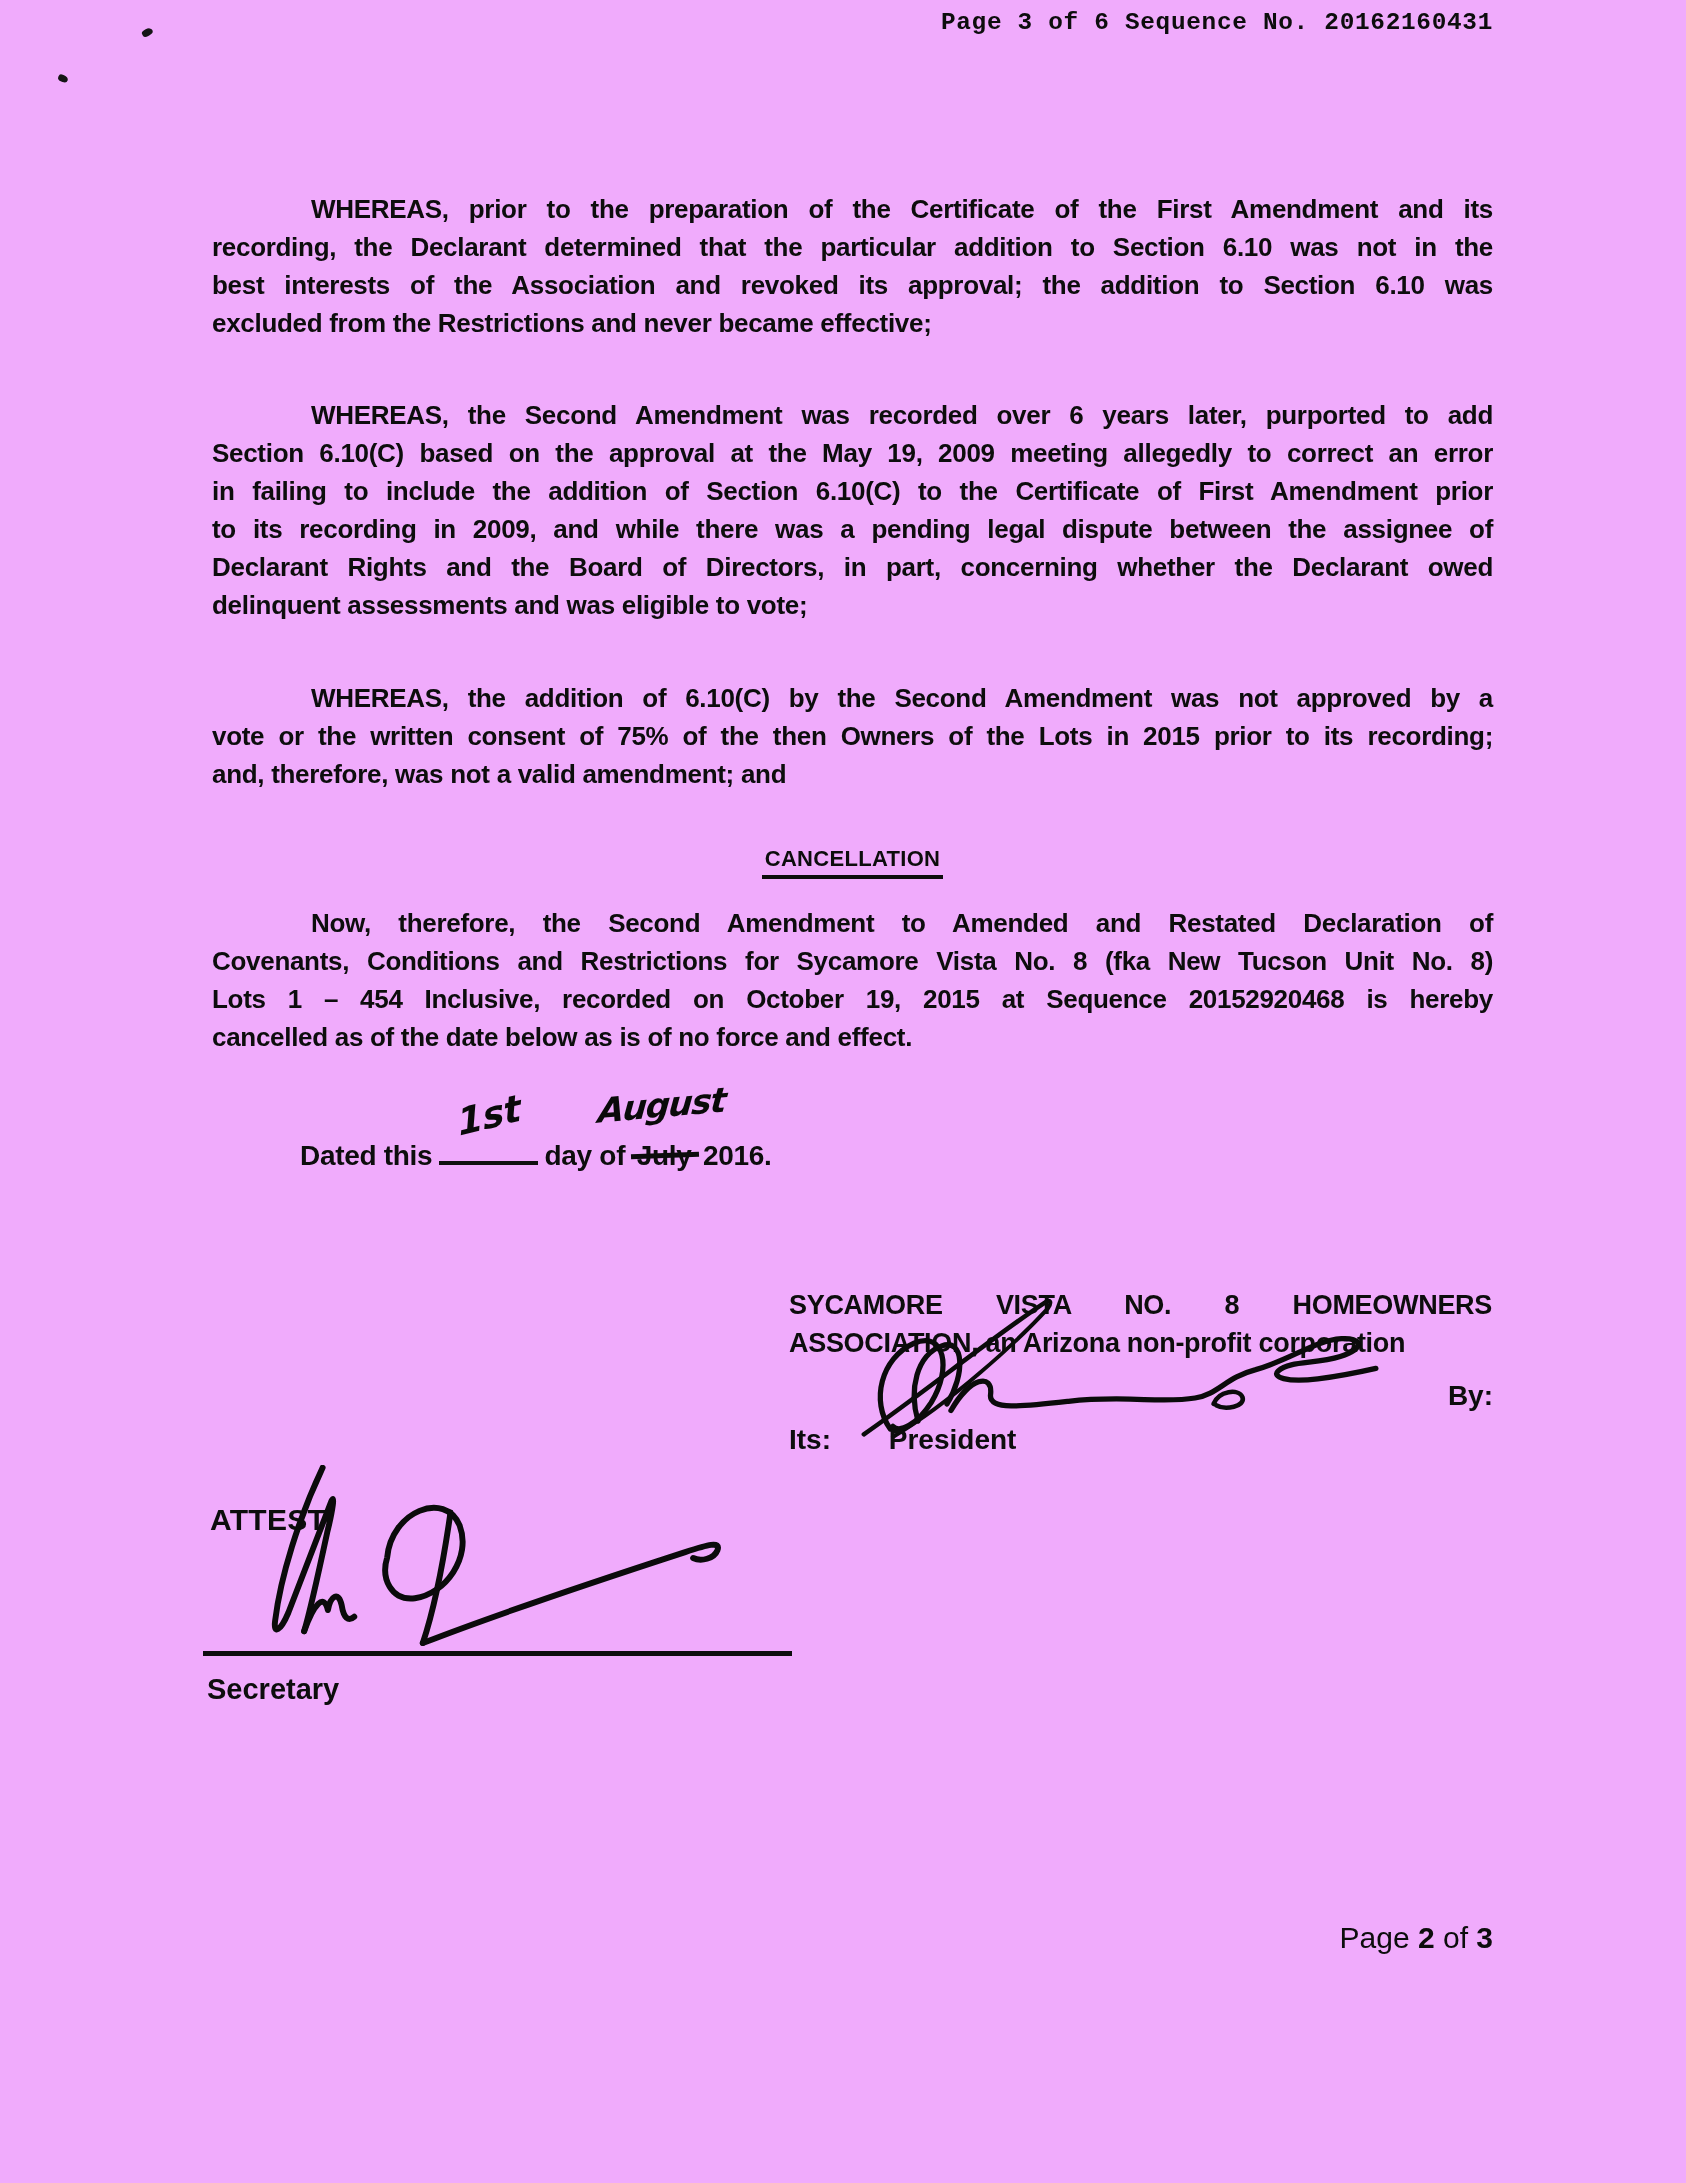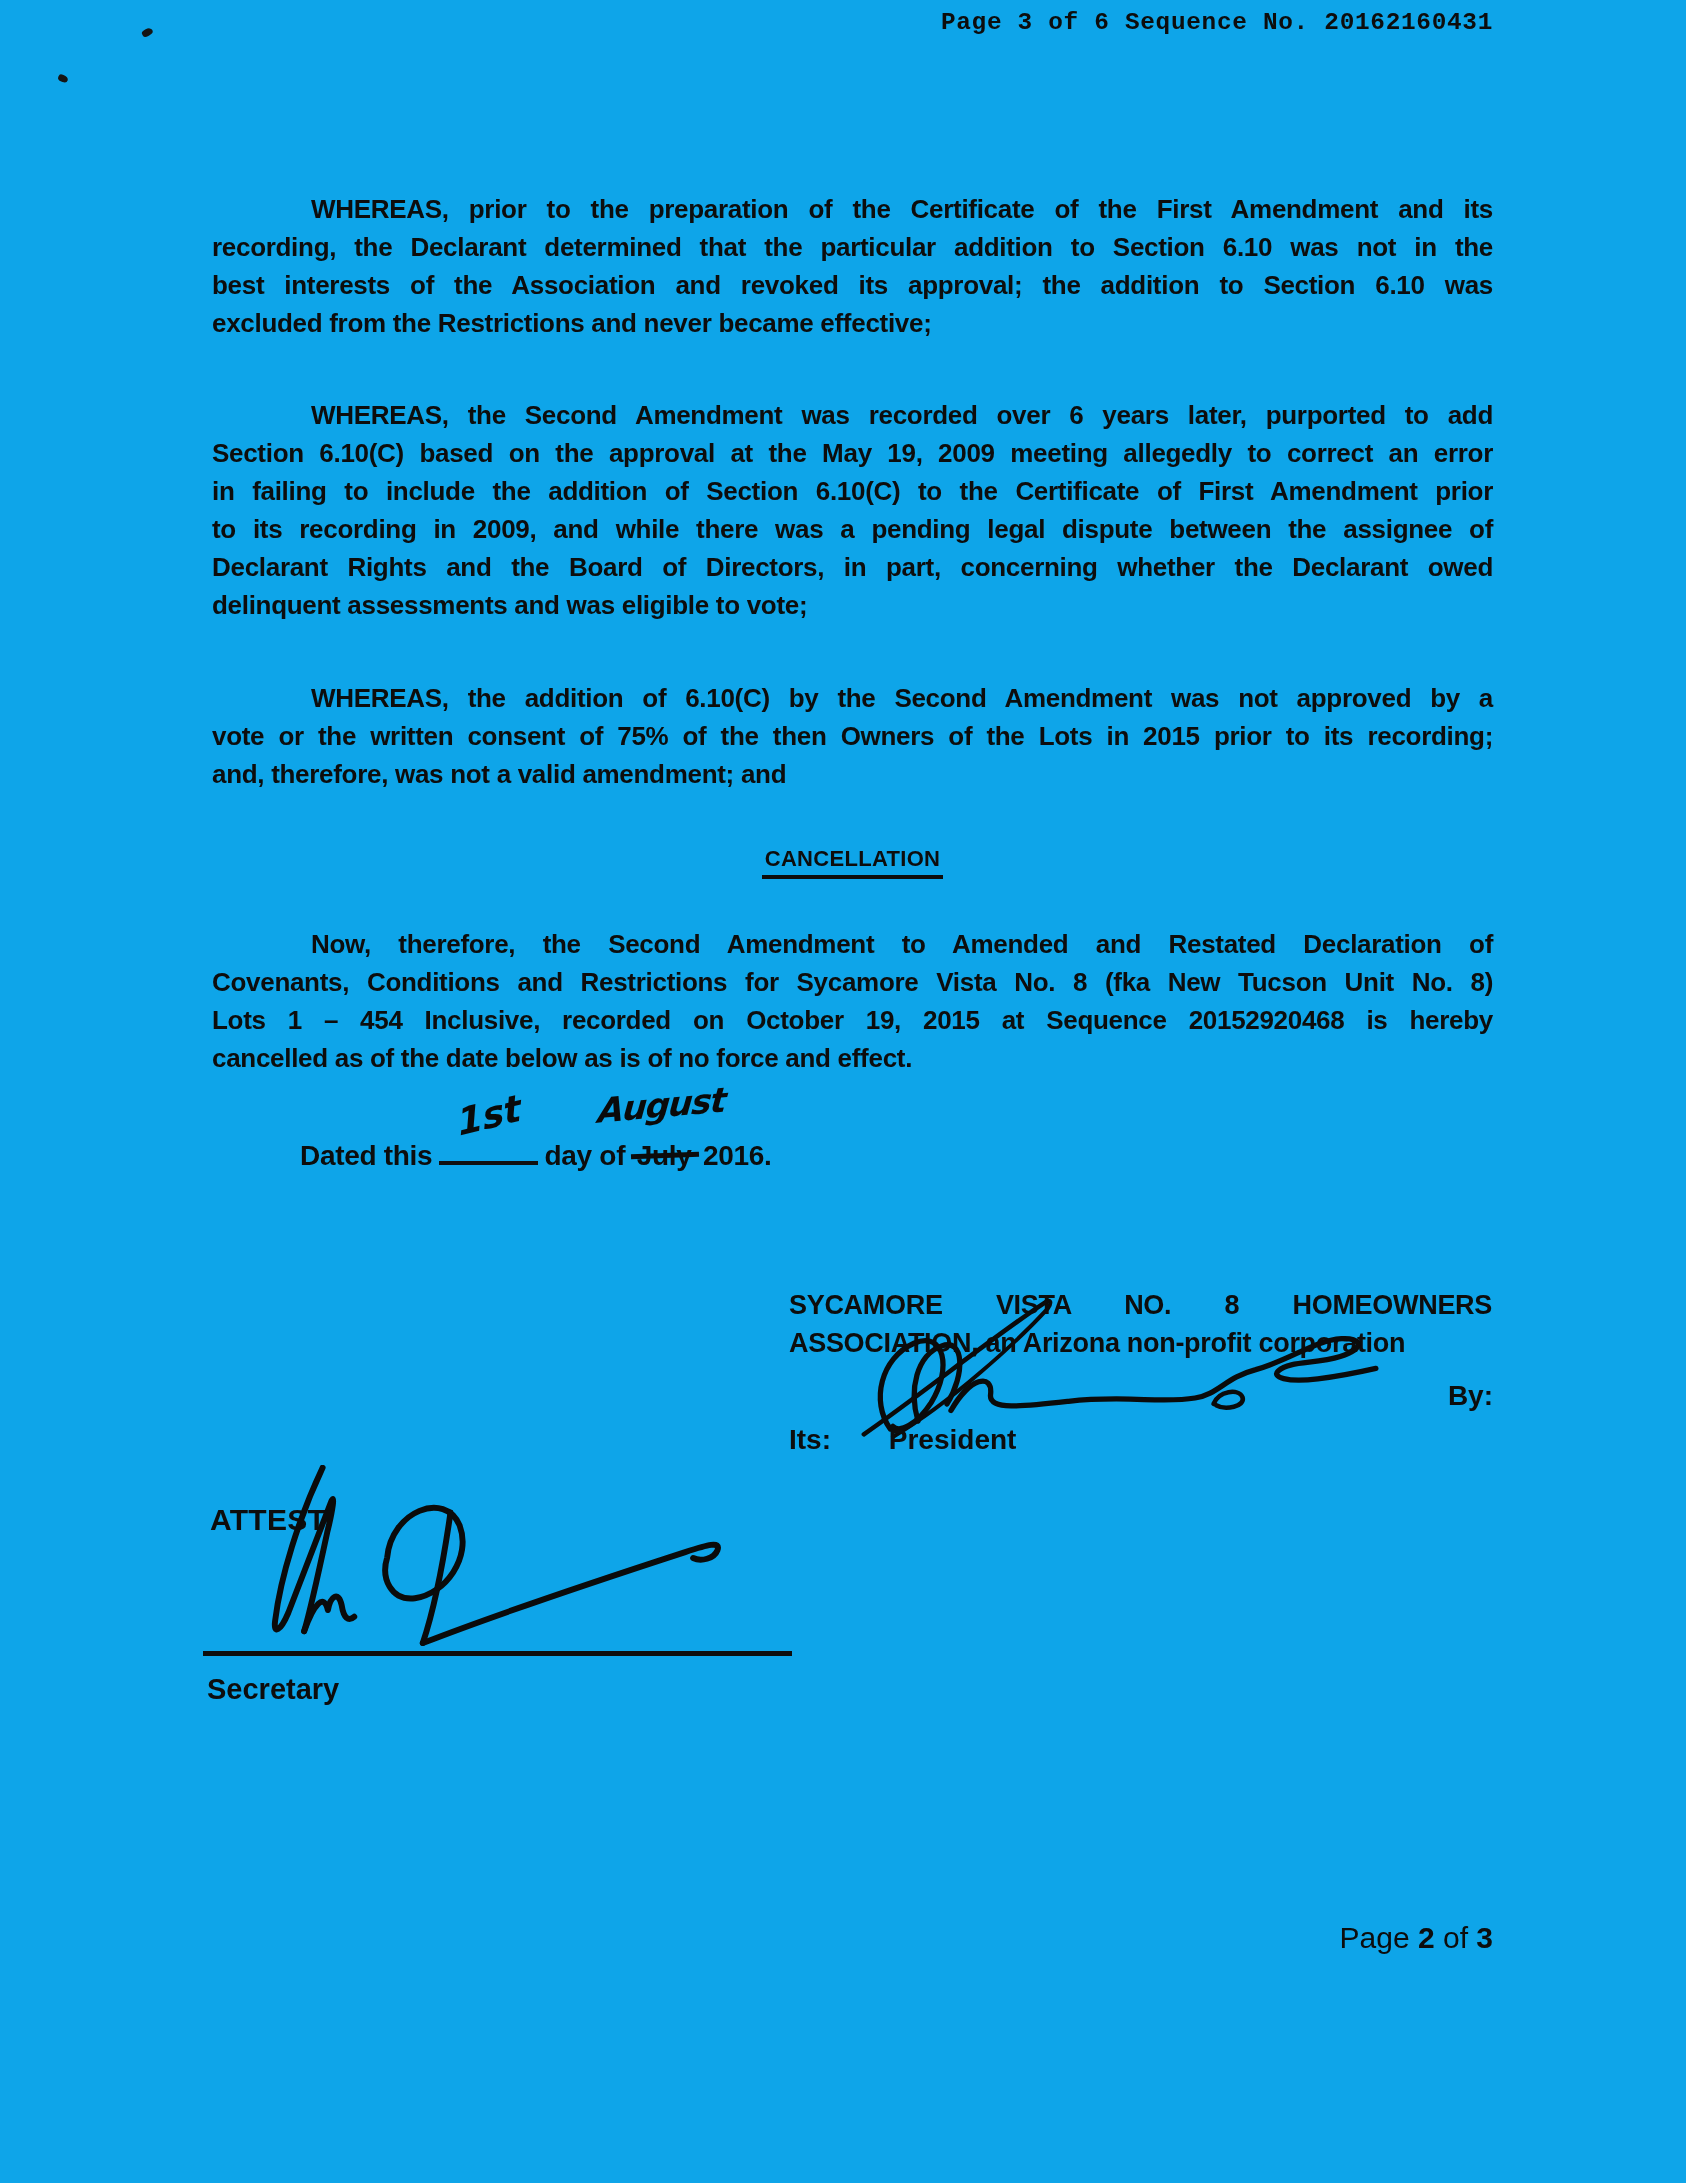--- a/index.html
+++ b/index.html
@@ -1,19 +1,19 @@
 <!DOCTYPE html>
 <html style="font-size:10.5px"><head>
 <meta charset="utf-8">
 <style>
   html,body{margin:0;padding:0;background:#9a9a9a;}
   .sheet{
     position:relative;
     width:1687px;height:2183px;
-    background:#0ea5e9;
+    background:#f0abfc;
     font-family:"Liberation Sans", sans-serif;
     color:#0d0d0d;
     overflow:hidden;
   }
   
   .rec-header{
     position:absolute; top:9.2px; right:194px;
     font-family:"Liberation Mono", monospace;
     font-size:24.4px; font-weight:700; letter-spacing:0.7px;
     white-space:nowrap;
@@ -28,21 +28,21 @@
     position:absolute; left:212px; width:1281px;
     font-size:26px; font-weight:600; letter-spacing:-0.3px;
     line-height:38px;
   }
   .para .line{
     text-align:justify; text-align-last:justify;
     white-space:nowrap; height:38px;
   }
   .para .line:first-child{ text-indent:99px; }
   .para .line.last{ text-align-last:left; }
-  .p1{top:190px;} .p2{top:396px;} .p3{top:679px;} .p4{top:925px;}
+  .p1{top:190px;} .p2{top:396px;} .p3{top:679px;} .p4{top:904px;}
 
   .section-heading{
     position:absolute; left:212px; width:1281px; top:846px;
     text-align:center; font-size:22px; font-weight:700;
   }
   .section-heading span{
     display:inline-block; border-bottom:4.6px solid #0d0d0d; padding:0 2.6px 2.6px 2.6px;
     letter-spacing:0.3px;
   }
 

